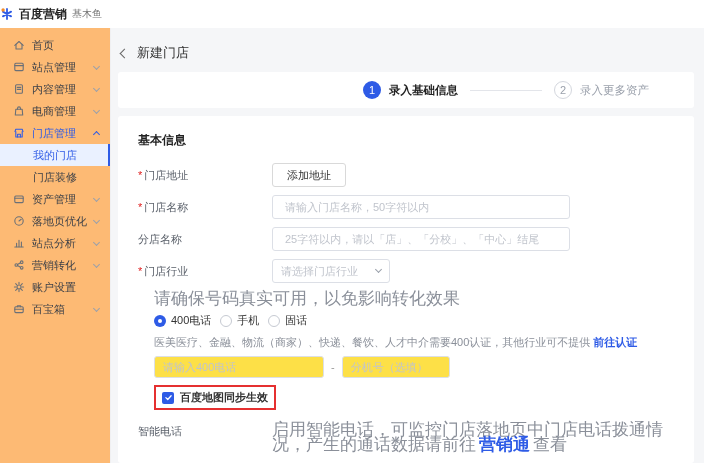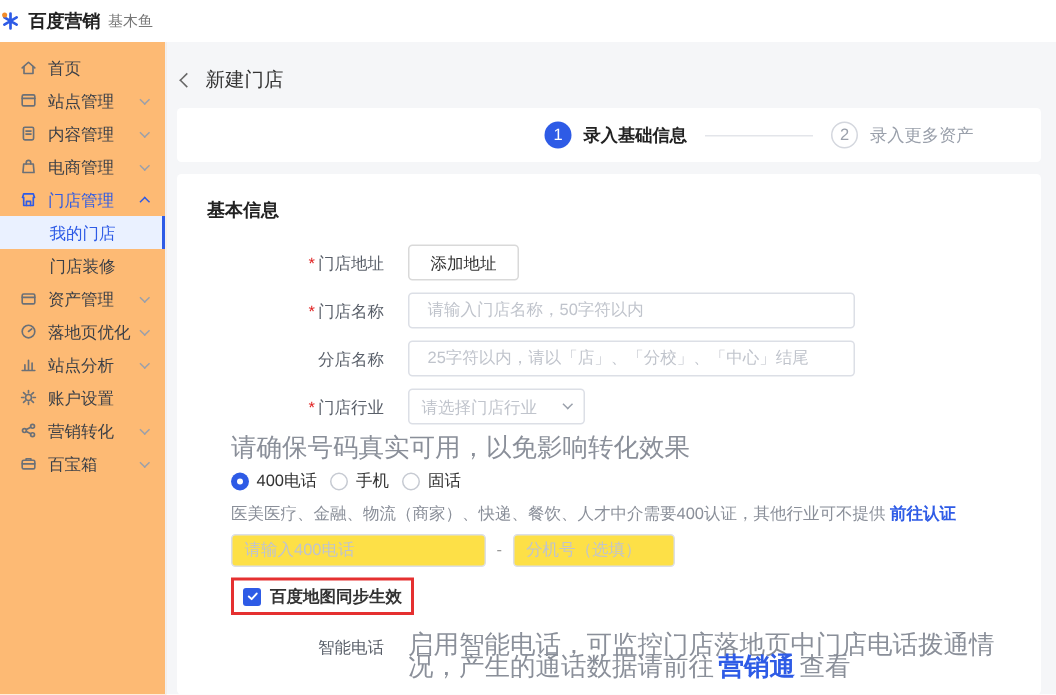--- a/index.html
+++ b/index.html
@@ -44,21 +44,21 @@
   .step.inactive .step-label { color:#9aa0ab; }
   .step-line { width:72px; height:1px; background:#e3e5ea; margin:0 12px; }
 
   
   .form-card { margin-top:8px; flex:1; padding:16px 20px; overflow:hidden; }
   .section-title { font-size:12px; font-weight:bold; color:#222; }
   .frow { display:flex; align-items:center; margin-top:8px; }
   .frow.first { margin-top:14px; }
   .frow.top { align-items:flex-start; }
   .frow.top .flabel { padding-top:2px; }
-  .flabel { width:118px; text-align:right; font-size:11px; color:#595f69; flex-shrink:0; }
+  .flabel { width:118px; text-align:left; font-size:11px; color:#595f69; flex-shrink:0; }
   .star { color:#E02020; margin-right:2px; }
   .fctrl { margin-left:16px; }
 
   .btn { height:24px; padding:0 14px; background:#fff; border:1px solid #d9d9d9; border-radius:3px; font-size:11px; color:#333; font-family:inherit; cursor:pointer; }
   input.txt { height:24px; width:298px; border:1px solid #dcdfe6; border-radius:3px; font-size:11px; padding:0 12px; color:#333; outline:none; font-family:inherit; background:#fff; }
   input.txt::placeholder { color:#c0c4cc; }
   .select { width:118px; height:24px; border:1px solid #dcdfe6; border-radius:3px; display:flex; align-items:center; justify-content:space-between; padding:0 8px; font-size:11px; color:#c0c4cc; background:#fff; cursor:pointer; }
   .select .chev { margin-top:-3px; }
 
   .tip { font-size:17px; color:#8a8f99; line-height:15px; }
@@ -192,38 +192,38 @@
             <path d="M3.6 9.6 V6.2 M6 9.6 V3.2 M8.4 9.6 V5"></path>
           </svg>
       </span>
       <span class="label">站点分析</span>
       <span class="chev"></span>
     </div>
 
     <div class="side-item">
       <span class="icon">
         <svg class="sicon" viewBox="0 0 12 12" fill="none" stroke="currentColor" stroke-width="1.1" stroke-linecap="round">
-            <circle cx="6" cy="6" r="2"></circle>
-            <path d="M6 1.4 V2.9 M6 9.1 V10.6 M1.4 6 H2.9 M9.1 6 H10.6 M2.7 2.7 L3.8 3.8 M8.2 8.2 L9.3 9.3 M9.3 2.7 L8.2 3.8 M3.8 8.2 L2.7 9.3"></path>
-          </svg>
-      </span>
-      <span class="label">账户设置</span>
-    </div>
-
-    <div class="side-item">
-      <span class="icon">
-        <svg class="sicon" viewBox="0 0 12 12" fill="none" stroke="currentColor" stroke-width="1.1" stroke-linecap="round">
             <circle cx="3.3" cy="6" r="1.3"></circle>
             <circle cx="8.7" cy="3.2" r="1.3"></circle>
             <circle cx="8.7" cy="8.8" r="1.3"></circle>
             <path d="M4.5 5.4 L7.5 3.8 M4.5 6.6 L7.5 8.2"></path>
           </svg>
       </span>
       <span class="label">营销转化</span>
       <span class="chev"></span>
+    </div>
+
+    <div class="side-item">
+      <span class="icon">
+        <svg class="sicon" viewBox="0 0 12 12" fill="none" stroke="currentColor" stroke-width="1.1" stroke-linecap="round">
+            <circle cx="6" cy="6" r="2"></circle>
+            <path d="M6 1.4 V2.9 M6 9.1 V10.6 M1.4 6 H2.9 M9.1 6 H10.6 M2.7 2.7 L3.8 3.8 M8.2 8.2 L9.3 9.3 M9.3 2.7 L8.2 3.8 M3.8 8.2 L2.7 9.3"></path>
+          </svg>
+      </span>
+      <span class="label">账户设置</span>
     </div>
 
     <div class="side-item">
       <span class="icon">
         <svg class="sicon" viewBox="0 0 12 12" fill="none" stroke="currentColor" stroke-width="1.1" stroke-linecap="round" stroke-linejoin="round">
             <rect x="1.8" y="3.8" width="8.4" height="5.8" rx="1"></rect>
             <path d="M4.4 3.8 V2.8 H7.6 V3.8"></path>
             <path d="M1.8 6.2 H10.2"></path>
           </svg>
       </span>

